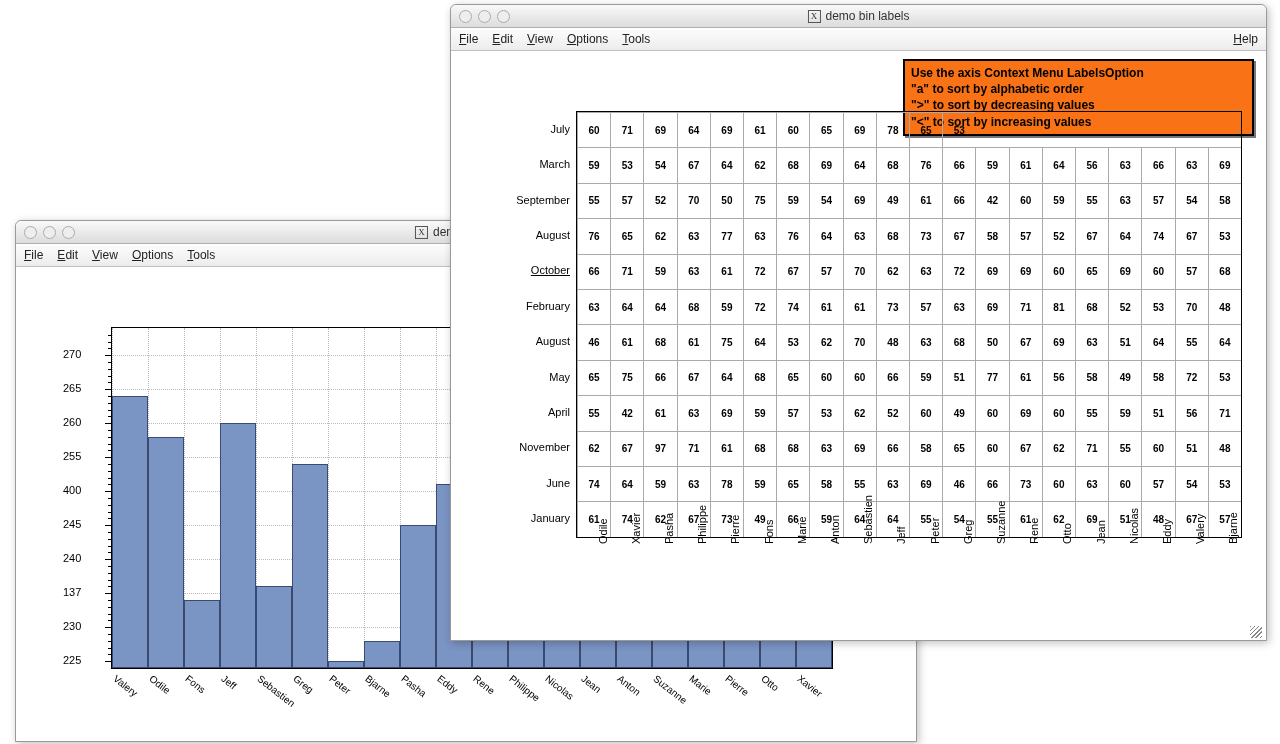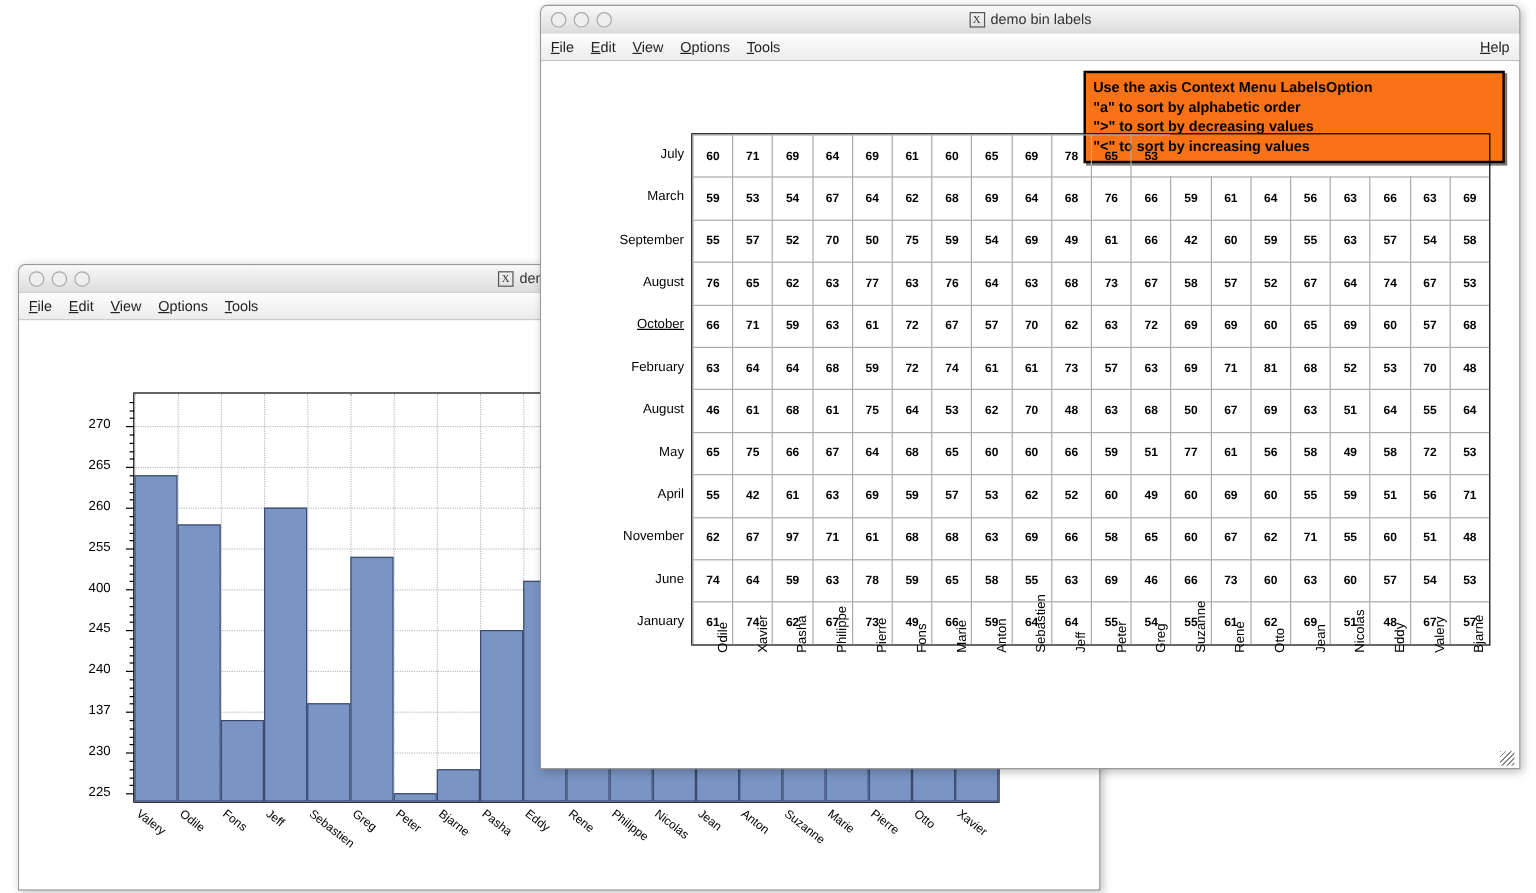--- a/index.html
+++ b/index.html
@@ -12,21 +12,21 @@
 .menubar{height:22px;background:linear-gradient(#fdfdfd,#ececec);border-bottom:1px solid #bfbfbf;display:flex;align-items:center;padding:0 8px;gap:14px;font-size:12px;color:#222}
 .menubar span{cursor:default}
 .menubar span::first-letter{text-decoration:underline}
 .menubar .spacer{flex:1}
 .canvas{position:relative;background:#fff}
 
 #barwin{left:15px;top:220px;width:900px;height:520px}
 #barcanvas{width:898px;height:474px}
 .plotarea{position:absolute;left:95px;top:60px;width:720px;height:340px;border:1px solid #000}
 .bar{position:absolute;background:#7a94c3;border:1px solid #3a4a70;box-sizing:border-box}
-.ytick{position:absolute;font-size:11px;color:#000;text-align:center;width:40px}
+.ytick{position:absolute;font-size:11px;color:#000;text-align:left;width:40px}
 .gridy{position:absolute;left:0;right:0;height:0;border-top:1px dotted #bbb}
 .gridx{position:absolute;top:0;bottom:0;width:0;border-left:1px dotted #bbb}
 .xlabel{position:absolute;font-size:10px;color:#000;transform-origin:top left;transform:rotate(38deg)}
 
 #tablewin{left:450px;top:4px;width:815px;height:635px;z-index:10}
 #tablecanvas{width:813px;height:589px;position:relative}
 .ctitle{position:absolute;top:8px;left:0;width:100%;text-align:center;font-size:22px}
 .legendbox{position:absolute;top:8px;right:10px;width:335px;border:2px solid #000;background:#f97316;font-size:12px;padding:4px 6px;box-shadow:2px 2px 0 #777;line-height:1.35;font-weight:bold}
 .grid{position:absolute;left:125px;top:60px;border:1px solid #000}
 .cell{position:absolute;font-size:10px;font-weight:bold;color:#000;display:flex;align-items:center;justify-content:center;box-sizing:border-box;border-left:1px solid #aaa;border-top:1px solid #aaa}

